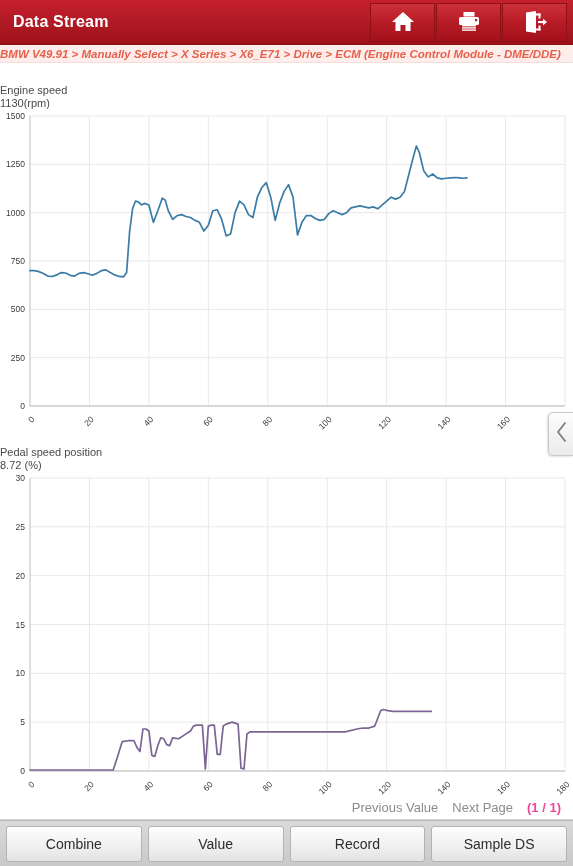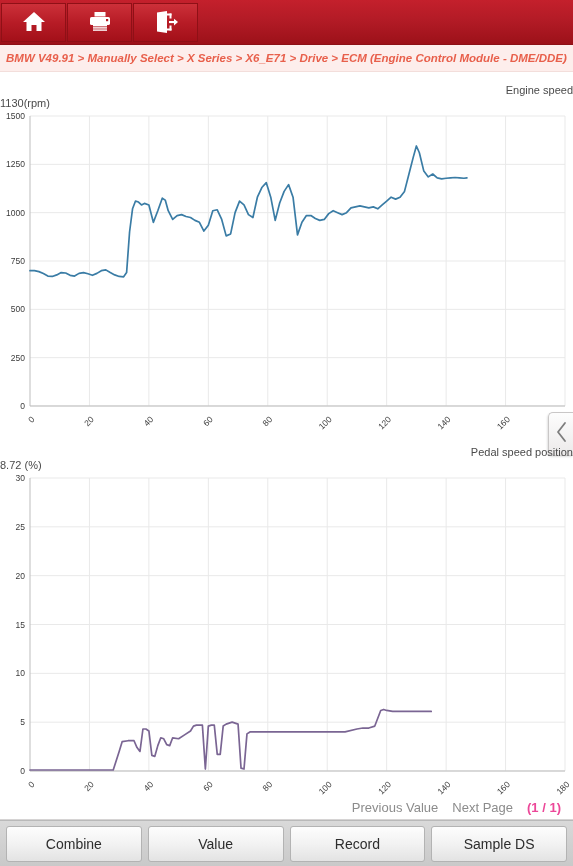--- a/index.html
+++ b/index.html
@@ -26,38 +26,37 @@
   .tbtn {
     width: 65px; height: 39px; margin-left: 1px;
     background: linear-gradient(to bottom, #cc3039 0%, #b71c26 50%, #a31019 100%);
     border: 1px solid #8f1016;
     display: flex; align-items: center; justify-content: center;
   }
   .tbtn svg { display: block; }
 
   
   .breadcrumb {
-    position: absolute; top: 45px; left: 0; width: 573px; height: 27px;
+    position: absolute; top: 45px; left: 0; width: 573px; height: 18px;
     background: #fdeeec;
     color: #e8604c;
     font-size: 11.5px; font-style: italic; font-weight: bold;
     display: flex; align-items: center;
-    padding-left: 6px;
     white-space: nowrap; overflow: hidden;
     border-bottom: 1px solid #f3dedb;
     text-align: right;
   }
 
   
   .chart-block { position: absolute; left: 0; width: 573px; }
   #chart1 { top: 68px; height: 362px; }
   #chart2 { top: 430px; height: 365px; }
 
   .chart-title {
-    text-align: right; font-size: 11px; color: #4a4a4a;
+    text-align: left; font-size: 11px; color: #4a4a4a;
     line-height: 13px; padding-top: 16px;
   }
   .chart-value {
     text-align: left; font-size: 11px; color: #4a4a4a;
     line-height: 13px;
   }
   .plot-wrap { position: relative; width: 573px; }
   #plot1 { height: 330px; }
   #plot2 { height: 333px; }
   .plot-svg { display: block; }
@@ -102,20 +101,21 @@
     display: flex; align-items: center; justify-content: center;
     font-size: 14px; color: #2d2d2d;
   }
 </style>
 </head>
 <body>
 
 <div id="app">
 
   <div class="titlebar">
+    <div class="title-text">Data Stream</div>
     <div class="title-actions">
 
       <div class="tbtn">
         <span>
           <svg width="26" height="24" viewBox="0 0 26 24" aria-hidden="true">
             <path d="M13 2 L24 12 L20.5 12 L20.5 21 L15.5 21 L15.5 15 L10.5 15 L10.5 21 L5.5 21 L5.5 12 L2 12 Z" fill="#ffffff"></path>
           </svg>
         </span>
       </div>
 

